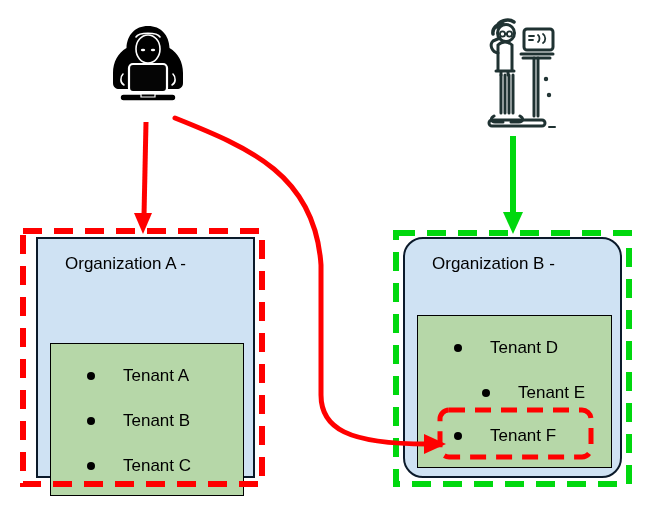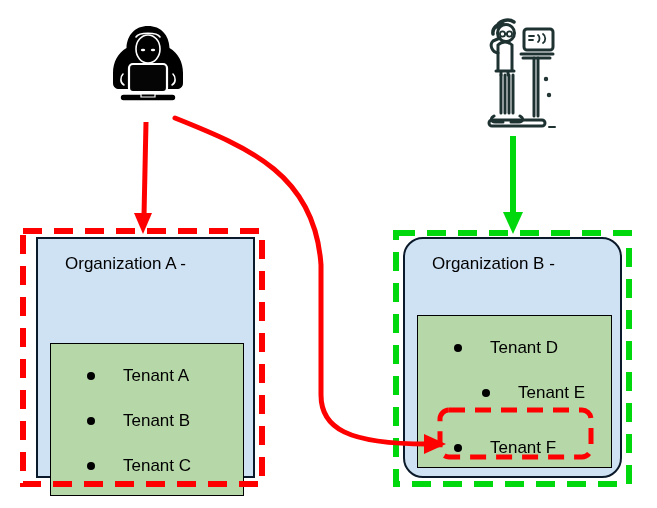--- a/index.html
+++ b/index.html
@@ -98,21 +98,21 @@
     </div>
     <div class="tenant-box" style="left:12px;top:76px;width:195px;height:153px;">
       <div class="tenant-row" style="top:20px;">
         <span class="bullet-dot"></span>
         <span class="tenant-label">Tenant D</span>
       </div>
       <div class="tenant-row" style="top:65px;margin-left:28px;">
         <span class="bullet-dot"></span>
         <span class="tenant-label">Tenant E</span>
       </div>
-      <div class="tenant-row" style="top:120px;">
+      <div class="tenant-row" style="top:108px;">
         <span class="bullet-dot"></span>
         <span class="tenant-label">Tenant F</span>
       </div>
     </div>
   </div>
 
   <svg class="overlay" viewBox="0 0 657 508">
 
     <rect x="23" y="231" width="239" height="253" fill="none" stroke-width="6" stroke-dasharray="19 12" stroke="#ff0000"></rect>
 

